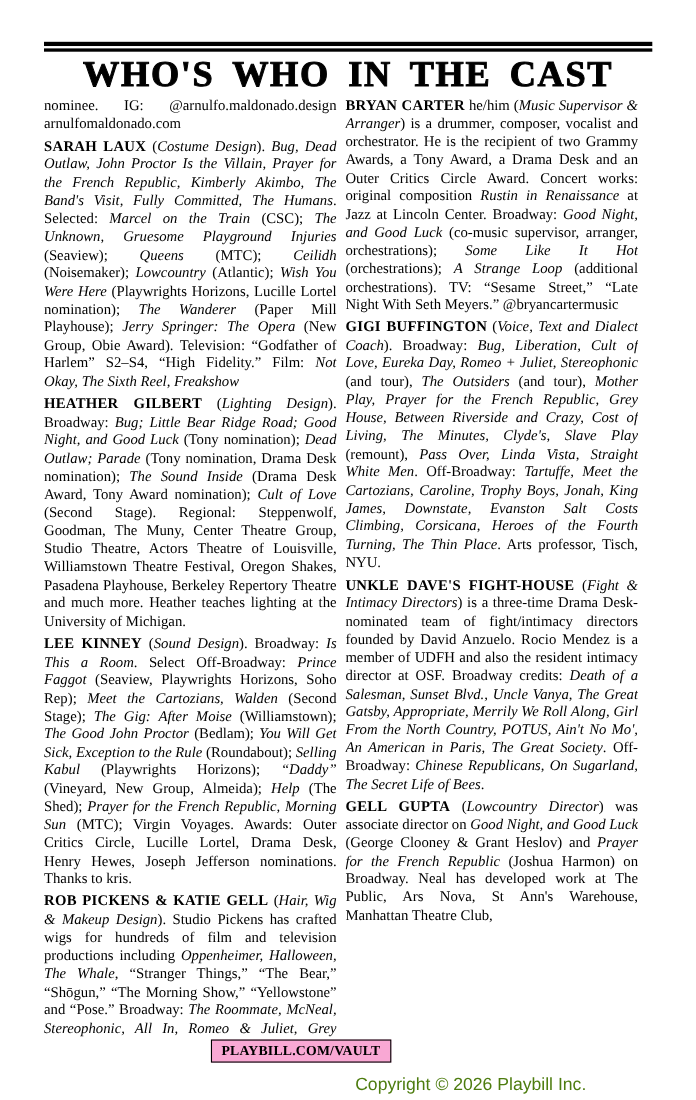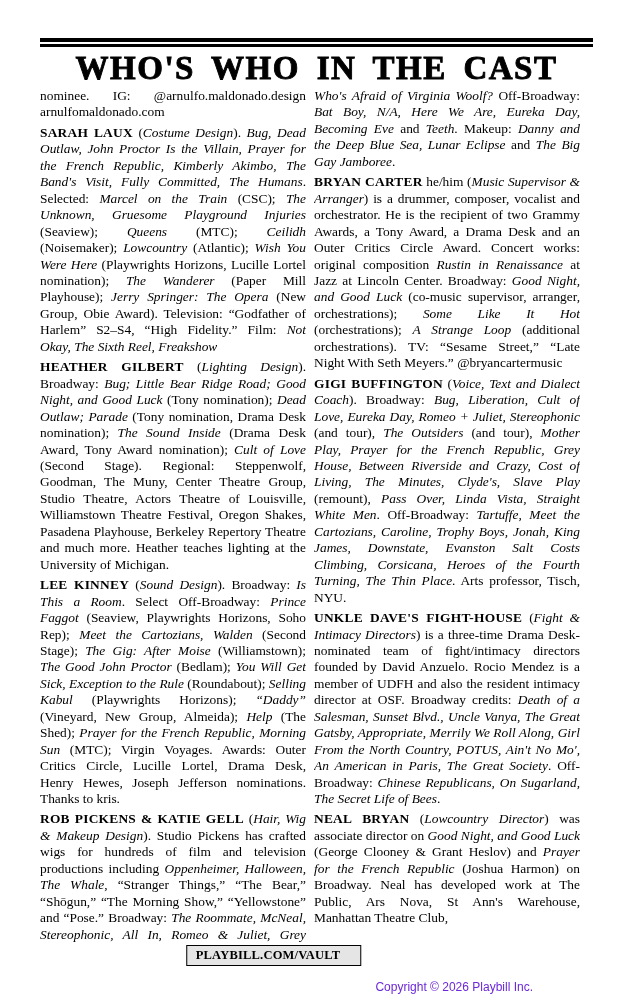--- a/index.html
+++ b/index.html
@@ -96,37 +96,37 @@
     font-style: italic;
   }
 
   
   .vault-badge {
     position: absolute;
     left: 50%;
     transform: translateX(-50%);
     top: 945px;
     border: 1.5px solid #000;
-    padding: 2px 20px 3px 9px;
+    padding: 2px 9px 3px 9px;
     font-weight: 700;
     font-size: 12.5px;
     letter-spacing: 0.2px;
-    background: #e5e5e5;
+    background: #f9a8d4;
     line-height: 14px;
   }
 
   
   .copyright {
     position: absolute;
     right: 14px;
     bottom: 6px;
     font-family: "Liberation Sans", "DejaVu Sans", sans-serif;
-    font-size: 12px;
+    font-size: 16px;
     line-height: 14px;
-    color: #6d28d9;
+    color: #4d7c0f;
   }
 </style>
 </head>
 <body>
 
 <div class="page">
 
   <div class="rule-wrap">
     <div class="rule-thick"></div>
     <div class="rule-gap"></div>
@@ -139,25 +139,24 @@
 
     <div class="col" id="left-col">
         <p>nominee. IG: @arnulfo.maldonado.design arnulfomaldonado.com</p>
         <p><span class="bio-name">SARAH LAUX</span> (<i>Costume Design</i>). <i>Bug, Dead Outlaw, John Proctor Is the Villain, Prayer for the French Republic, Kimberly Akimbo, The Band's Visit, Fully Committed, The Humans</i>. Selected: <i>Marcel on the Train</i> (CSC); <i>The Unknown, Gruesome Playground Injuries</i> (Seaview); <i>Queens</i> (MTC); <i>Ceilidh</i> (Noisemaker); <i>Lowcountry</i> (Atlantic); <i>Wish You Were Here</i> (Playwrights Horizons, Lucille Lortel nomination); <i>The Wanderer</i> (Paper Mill Playhouse); <i>Jerry Springer: The Opera</i> (New Group, Obie Award). Television: “Godfather of Harlem” S2–S4, “High Fidelity.” Film: <i>Not Okay, The Sixth Reel, Freakshow</i></p>
         <p><span class="bio-name">HEATHER GILBERT</span> (<i>Lighting Design</i>). Broadway: <i>Bug; Little Bear Ridge Road; Good Night, and Good Luck</i> (Tony nomination); <i>Dead Outlaw; Parade</i> (Tony nomination, Drama Desk nomination); <i>The Sound Inside</i> (Drama Desk Award, Tony Award nomination); <i>Cult of Love</i> (Second Stage). Regional: Steppenwolf, Goodman, The Muny, Center Theatre Group, Studio Theatre, Actors Theatre of Louisville, Williamstown Theatre Festival, Oregon Shakes, Pasadena Playhouse, Berkeley Repertory Theatre and much more. Heather teaches lighting at the University of Michigan.</p>
         <p><span class="bio-name">LEE KINNEY</span> (<i>Sound Design</i>). Broadway: <i>Is This a Room</i>. Select Off-Broadway: <i>Prince Faggot</i> (Seaview, Playwrights Horizons, Soho Rep); <i>Meet the Cartozians, Walden</i> (Second Stage); <i>The Gig: After Moise</i> (Williamstown); <i>The Good John Proctor</i> (Bedlam); <i>You Will Get Sick, Exception to the Rule</i> (Roundabout); <i>Selling Kabul</i> (Playwrights Horizons); <i>“Daddy”</i> (Vineyard, New Group, Almeida); <i>Help</i> (The Shed); <i>Prayer for the French Republic, Morning Sun</i> (MTC); Virgin Voyages. Awards: Outer Critics Circle, Lucille Lortel, Drama Desk, Henry Hewes, Joseph Jefferson nominations. Thanks to kris.</p>
         <p><span class="bio-name">ROB PICKENS &amp; KATIE GELL</span> (<i>Hair, Wig &amp; Makeup Design</i>). Studio Pickens has crafted wigs for hundreds of film and television productions including <i>Oppenheimer, Halloween, The Whale</i>, “Stranger Things,” “The Bear,” “Shōgun,” “The Morning Show,” “Yellowstone” and “Pose.” Broadway: <i>The Roommate, McNeal, Stereophonic, All In, Romeo &amp; Juliet, Grey House</i> and</p>
       </div>
 
     <div class="col" id="right-col">
-        <p><i>Who's Afraid of Virginia Woolf?</i> Off-Broadway: <i>Bat Boy, N/A, Here We Are, Eureka Day, Becoming Eve</i> and <i>Teeth</i>. Makeup: <i>Danny and the Deep Blue Sea, Lunar Eclipse</i> and <i>The Big Gay Jamboree</i>.</p>
         <p><span class="bio-name">BRYAN CARTER</span> he/him (<i>Music Supervisor &amp; Arranger</i>) is a drummer, composer, vocalist and orchestrator. He is the recipient of two Grammy Awards, a Tony Award, a Drama Desk and an Outer Critics Circle Award. Concert works: original composition <i>Rustin in Renaissance</i> at Jazz at Lincoln Center. Broadway: <i>Good Night, and Good Luck</i> (co-music supervisor, arranger, orchestrations); <i>Some Like It Hot</i> (orchestrations); <i>A Strange Loop</i> (additional orchestrations). TV: “Sesame Street,” “Late Night With Seth Meyers.” @bryancartermusic</p>
         <p><span class="bio-name">GIGI BUFFINGTON</span> (<i>Voice, Text and Dialect Coach</i>). Broadway: <i>Bug, Liberation, Cult of Love, Eureka Day, Romeo + Juliet, Stereophonic</i> (and tour), <i>The Outsiders</i> (and tour), <i>Mother Play, Prayer for the French Republic, Grey House, Between Riverside and Crazy, Cost of Living, The Minutes, Clyde's, Slave Play</i> (remount), <i>Pass Over, Linda Vista, Straight White Men</i>. Off-Broadway: <i>Tartuffe, Meet the Cartozians, Caroline, Trophy Boys, Jonah, King James, Downstate, Evanston Salt Costs Climbing, Corsicana, Heroes of the Fourth Turning, The Thin Place</i>. Arts professor, Tisch, NYU.</p>
         <p><span class="bio-name">UNKLE DAVE'S FIGHT-HOUSE</span> (<i>Fight &amp; Intimacy Directors</i>) is a three-time Drama Desk-nominated team of fight/intimacy directors founded by David Anzuelo. Rocio Mendez is a member of UDFH and also the resident intimacy director at OSF. Broadway credits: <i>Death of a Salesman, Sunset Blvd., Uncle Vanya, The Great Gatsby, Appropriate, Merrily We Roll Along, Girl From the North Country, POTUS, Ain't No Mo', An American in Paris, The Great Society</i>. Off-Broadway: <i>Chinese Republicans, On Sugarland, The Secret Life of Bees</i>.</p>
-        <p><span class="bio-name">NEAL BRYAN</span> (<i>Lowcountry Director</i>) was associate director on <i>Good Night, and Good Luck</i> (George Clooney &amp; Grant Heslov) and <i>Prayer for the French Republic</i> (Joshua Harmon) on Broadway. Neal has developed work at The Public, Ars Nova, St Ann's Warehouse, Manhattan Theatre Club,</p>
+        <p><span class="bio-name">GELL GUPTA</span> (<i>Lowcountry Director</i>) was associate director on <i>Good Night, and Good Luck</i> (George Clooney &amp; Grant Heslov) and <i>Prayer for the French Republic</i> (Joshua Harmon) on Broadway. Neal has developed work at The Public, Ars Nova, St Ann's Warehouse, Manhattan Theatre Club,</p>
       </div>
 
   </div>
 
   <div class="vault-badge">PLAYBILL.COM/VAULT</div>
 
   <div class="copyright">Copyright © 2026 Playbill Inc.</div>
 
 </div>
 

